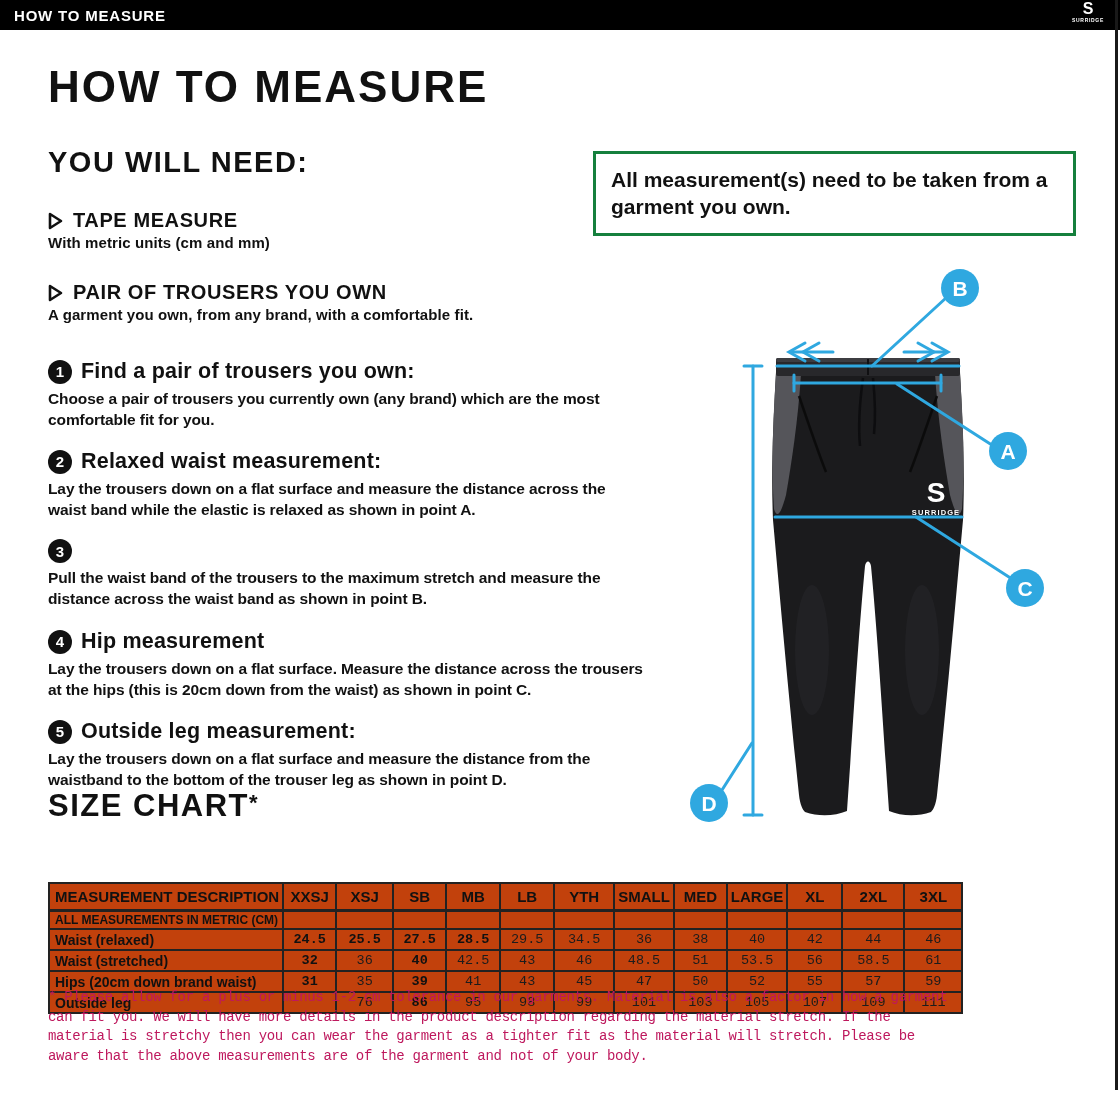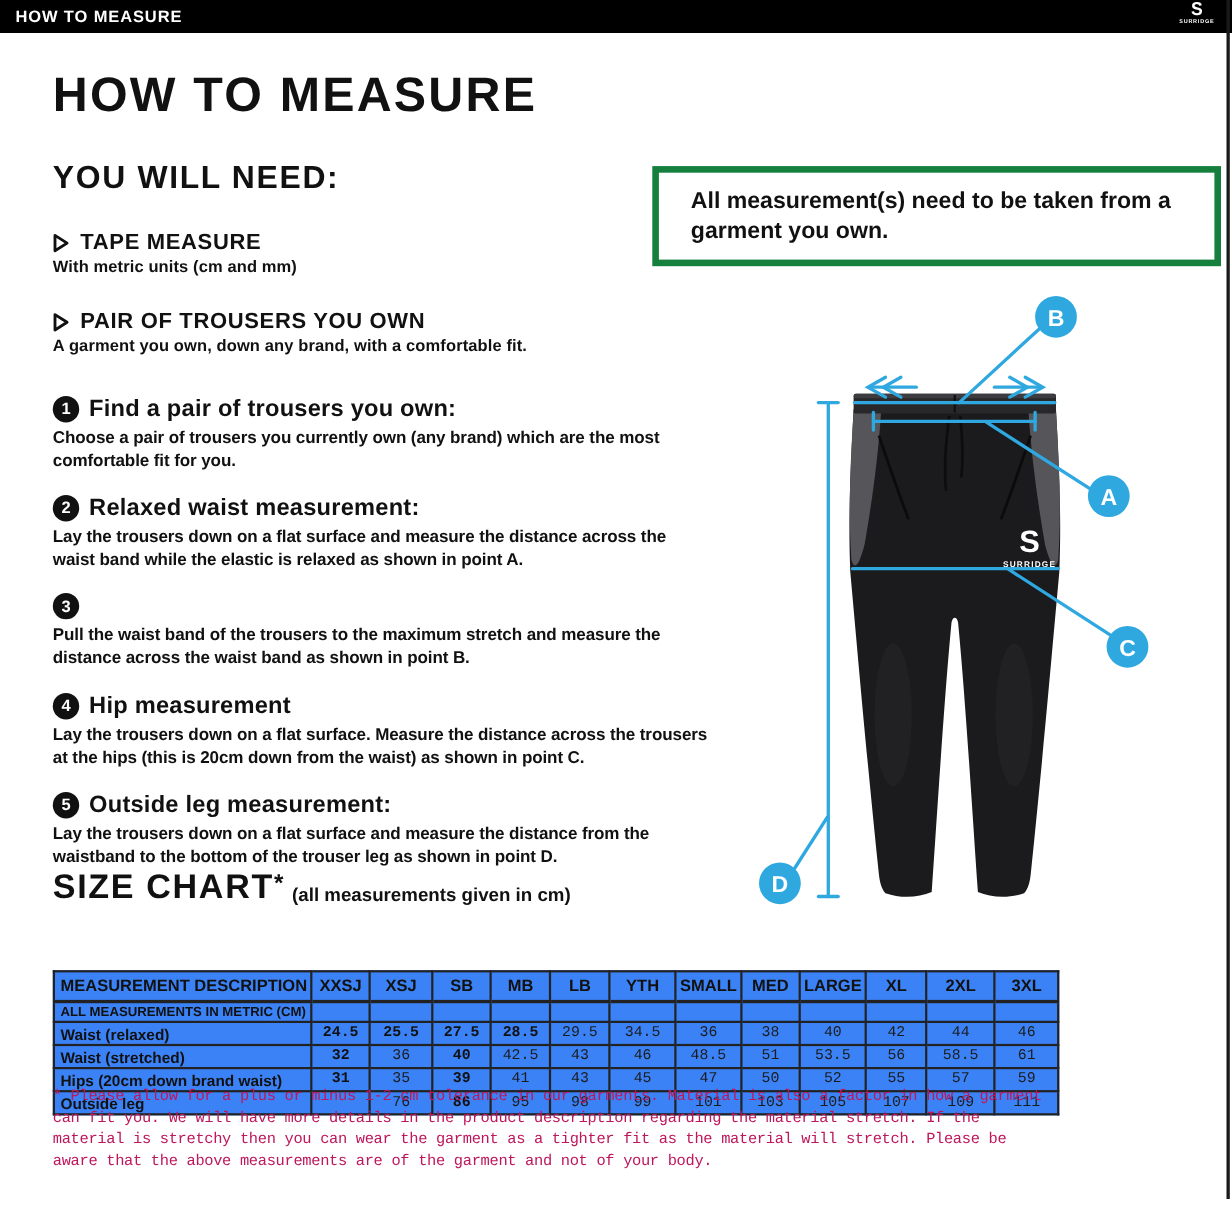--- a/index.html
+++ b/index.html
@@ -14,22 +14,22 @@
   .topbar-logo{position:absolute;right:6px;top:1px;width:52px;text-align:center;color:#fff;line-height:1;}
   .logo-s{font-size:16px;font-weight:700;display:block;transform:scaleY(1.05);}
   .logo-text{font-size:5px;font-weight:700;letter-spacing:.7px;display:block;margin-top:1px;}
   .right-edge{position:absolute;left:1115px;top:0;width:3px;height:1090px;background:#191919;}
 
   
   .page-title{position:absolute;left:48px;top:62px;font-size:44px;font-weight:700;letter-spacing:2px;}
   .need-heading{position:absolute;left:48px;top:146px;font-size:29px;font-weight:700;letter-spacing:1.5px;}
 
   
-  .notice-box{position:absolute;left:593px;top:151px;width:447px;border:6px solid #15803d;
-    padding:12px 29px;font-size:21px;font-weight:700;line-height:1.3;}
+  .notice-box{position:absolute;left:593px;top:151px;width:447px;border:3px solid #15803d;
+    padding:12px 15px;font-size:21px;font-weight:700;line-height:1.3;}
 
   
   .need-item{position:absolute;left:48px;}
   .need-item.first{top:209px;}
   .need-item.second{top:281px;}
   .need-row{display:flex;align-items:center;gap:10px;}
   .need-label{font-size:20px;font-weight:700;letter-spacing:.6px;}
   .need-desc{font-size:15px;font-weight:700;margin-top:2px;letter-spacing:.1px;}
 
   
@@ -46,21 +46,21 @@
   .blue{stroke:#2fa8e0;stroke-width:3;fill:none;stroke-linecap:round;}
   .marker-letter{fill:#fff;font-family:"Liberation Sans",sans-serif;font-size:21px;font-weight:700;text-anchor:middle;}
   .garment-logo-s{fill:#fff;font-family:"Liberation Sans",sans-serif;font-size:28px;font-weight:700;text-anchor:middle;}
   .garment-logo-t{fill:#fff;font-family:"Liberation Sans",sans-serif;font-size:7.5px;font-weight:700;letter-spacing:1.1px;text-anchor:middle;}
 
   
   .size-heading{position:absolute;left:48px;top:788px;display:flex;align-items:flex-end;}
   .size-heading .main{font-size:31px;font-weight:700;letter-spacing:1.5px;}
   .size-heading .star{font-size:22px;font-weight:700;position:relative;top:-8px;}
   .size-heading .sub{font-size:17px;font-weight:700;margin-left:8px;}
-  table.size-table{position:absolute;left:48px;top:882px;border-collapse:collapse;table-layout:fixed;background:#3b82f6;}
+  table.size-table{position:absolute;left:48px;top:882px;border-collapse:collapse;table-layout:fixed;background:#c2410c;}
   .size-table th,.size-table td{border:2px solid #222;overflow:hidden;white-space:nowrap;}
   .size-table tr.head th{font-size:15px;font-weight:700;height:25px;padding:0 3px;text-align:center;border-bottom:3px solid #222;}
   .size-table tr.head th.desc{text-align:left;padding-left:5px;}
   .size-table tr.metric td{height:14px;font-size:12px;font-weight:700;}
   .size-table td.lbl{text-align:left;padding-left:5px;font-size:14px;font-weight:600;}
   .size-table td.val{text-align:center;font-size:13.5px;height:17px;font-weight:400;color:#1c1c1c;font-family:Liberation Mono, monospace;}
   .size-table td.val.b{font-weight:700;color:#111;}
 
   
   .footnote{position:absolute;left:48px;top:988px;width:905px;font-size:14px;font-weight:400;
@@ -92,21 +92,21 @@
   </div>
   <div class="need-desc">With metric units (cm and mm)</div>
 </div>
 <div class="need-item second">
   <div class="need-row">
     <svg width="15" height="18" viewBox="0 0 15 18">
       <path d="M2 2 L13 9 L2 16 Z" fill="#fff" stroke="#111" stroke-width="2.6" stroke-linejoin="round"></path>
     </svg>
     <span class="need-label">PAIR OF TROUSERS YOU OWN</span>
   </div>
-  <div class="need-desc">A garment you own, down any brand, with a comfortable fit.</div>
+  <div class="need-desc">A garment you own, from any brand, with a comfortable fit.</div>
 </div>
 
 <div class="steps">
   <div class="step">
     <div class="step-head">
       <div class="step-badge">1</div>
       <div class="step-title">Find a pair of trousers you own:</div>
     </div>
     <div class="step-body">Choose a pair of trousers you currently own (any brand) which are the most comfortable fit for you.</div>
   </div>
@@ -220,21 +220,20 @@
     <g>
       <circle cx="709" cy="803" r="19" fill="#2fa8e0"></circle>
       <text x="709" y="811" class="marker-letter">D</text>
     </g>
   </g>
 </svg>
 
 <div class="size-heading">
   <span class="main">SIZE CHART</span>
     <span class="star">*</span>
-  <span class="sub">(all measurements given in cm)</span>
 </div>
 
 <table class="size-table">
     <colgroup>
       <col style="width:230px">
       <col style="width:53px">
       <col style="width:57px">
       <col style="width:53px">
       <col style="width:54px">
       <col style="width:54px">

